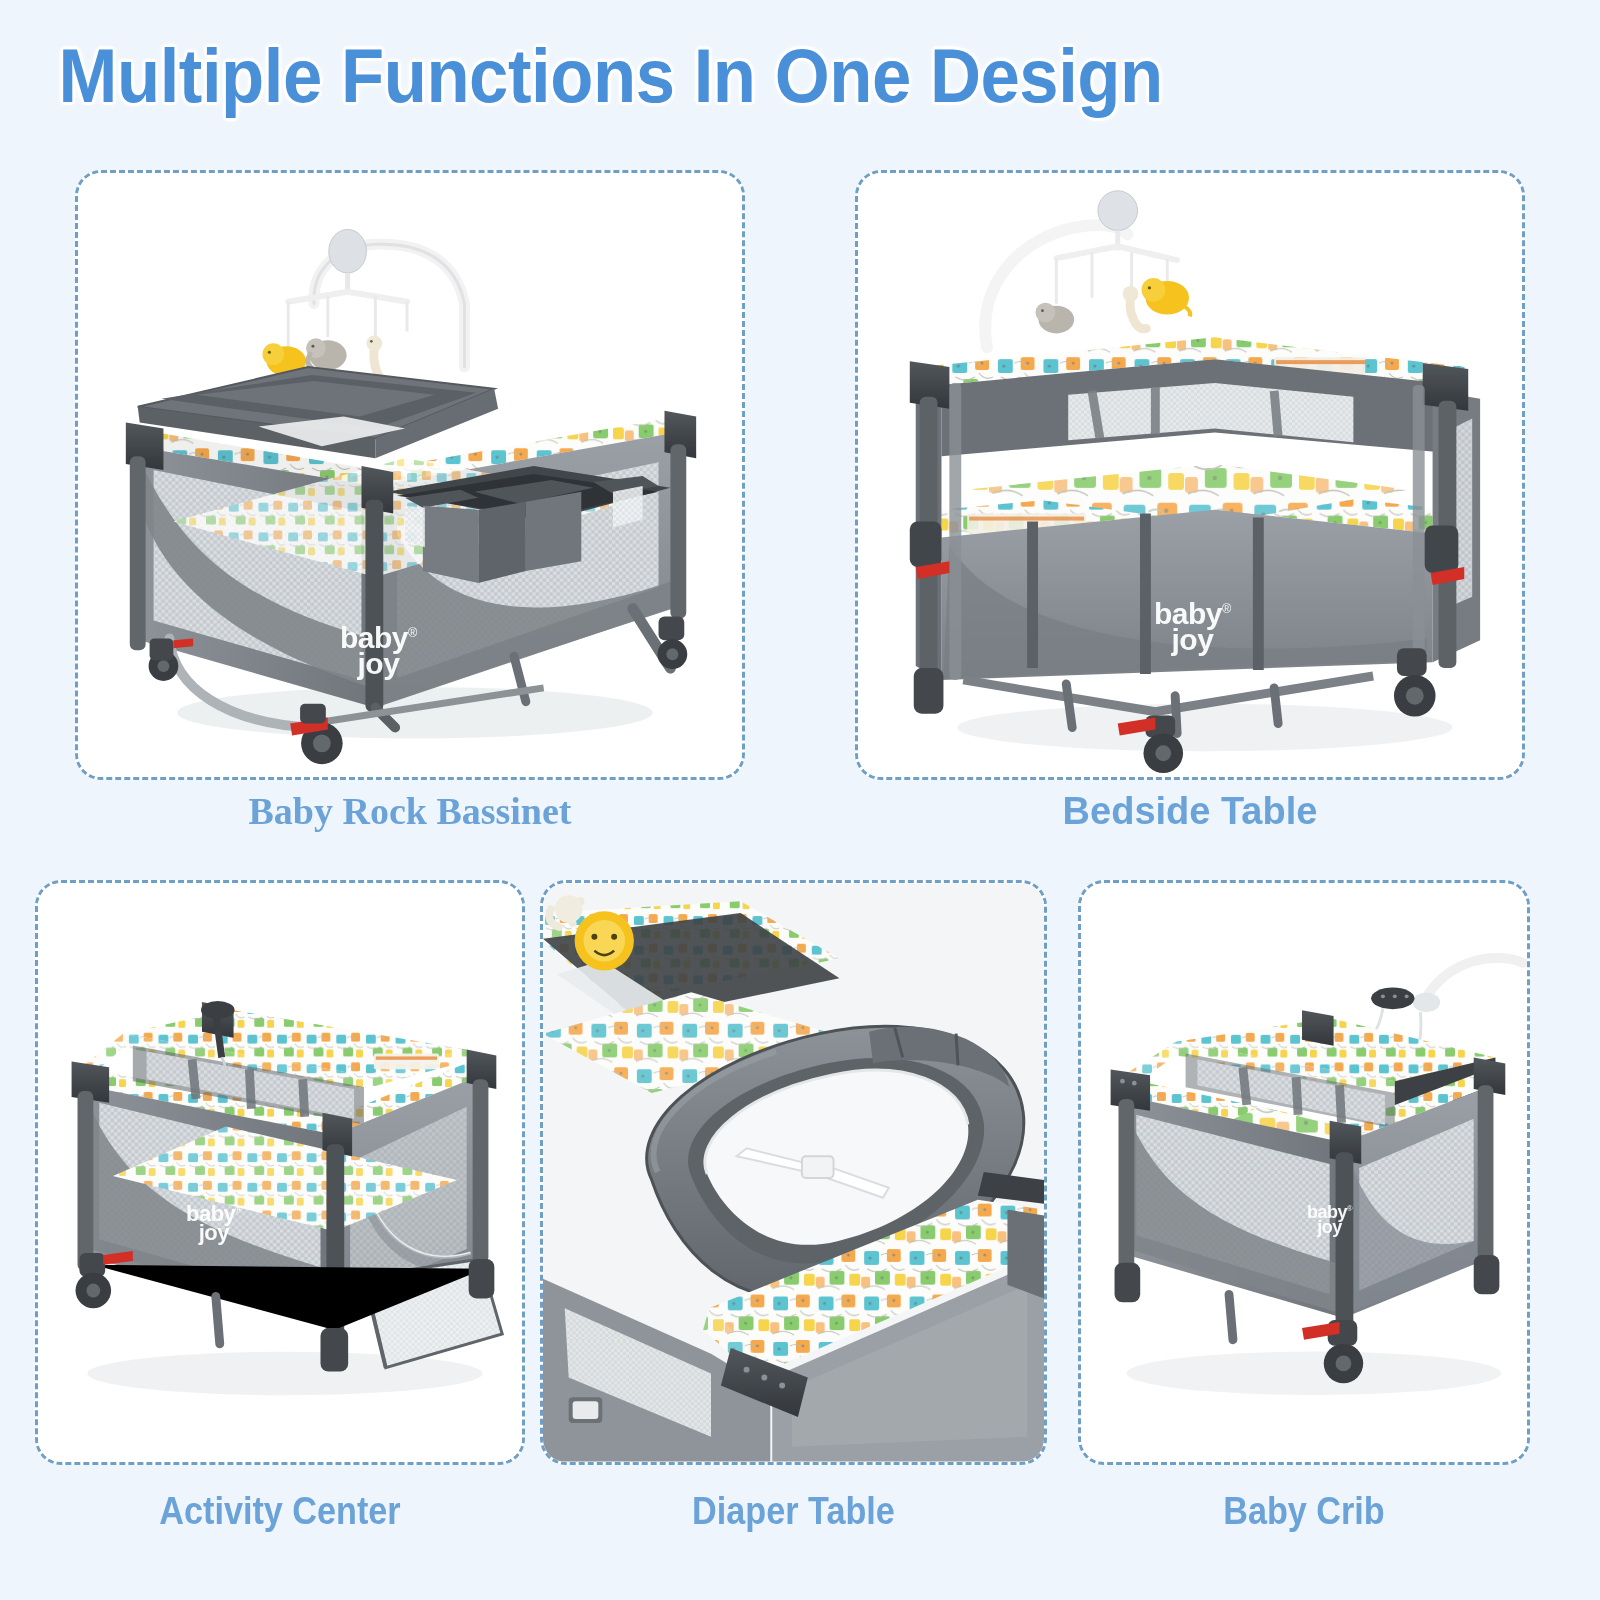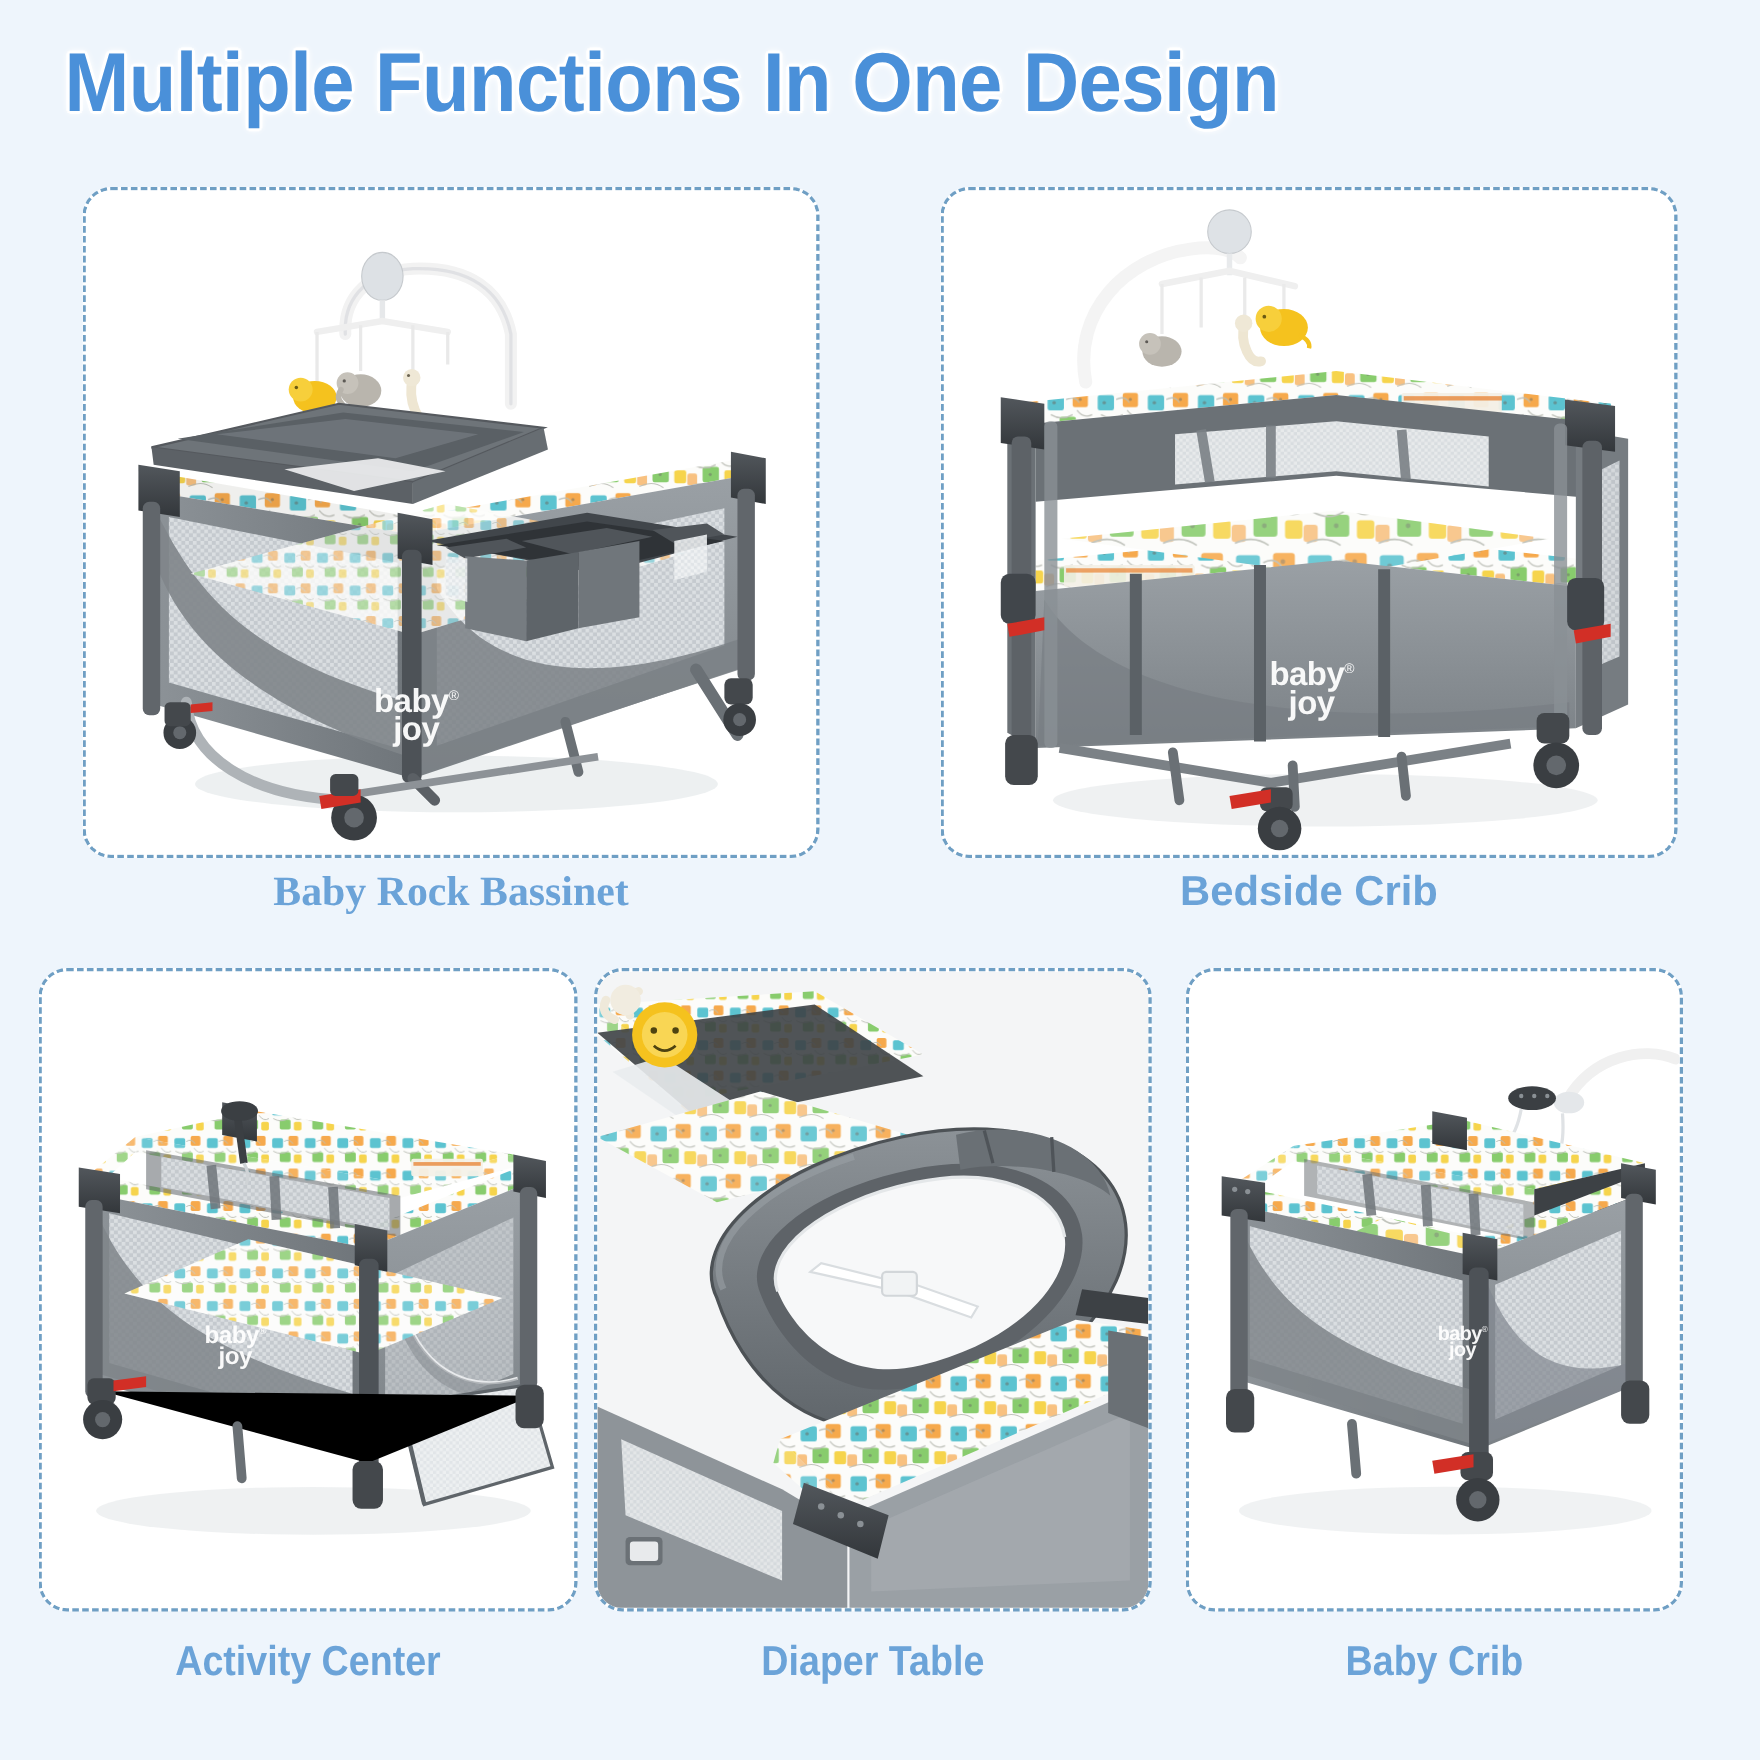--- a/index.html
+++ b/index.html
@@ -360,21 +360,21 @@
           <path d="M262 556 L300 550 L300 562 L264 568 Z" fill="#d22f26"></path>
         </g>
       </svg>
     </div>
     <div class="bj-logo" style="left:296px; top:428px; font-size:30px;">
       <span>baby</span><span class="r">®</span><br>
       <span>joy</span>
     </div>
   </div>
 </div>
-<div class="caption" id="c-bedside">Bedside Crib</div>
+<div class="caption" id="c-bedside">Bedside Table</div>
 
 <div class="panel" id="p-activity">
   <div class="stage">
     <div class="scene">
       <svg viewBox="0 0 490 585" preserveAspectRatio="xMidYMid meet">
         <rect width="490" height="585" fill="#ffffff"></rect>
         <ellipse cx="250" cy="496" rx="200" ry="22" fill="#e1e5e8" opacity=".55"></ellipse>
 
         <path d="M40 190 L196 132 L448 176 L300 242 Z" fill="none"></path>
 

